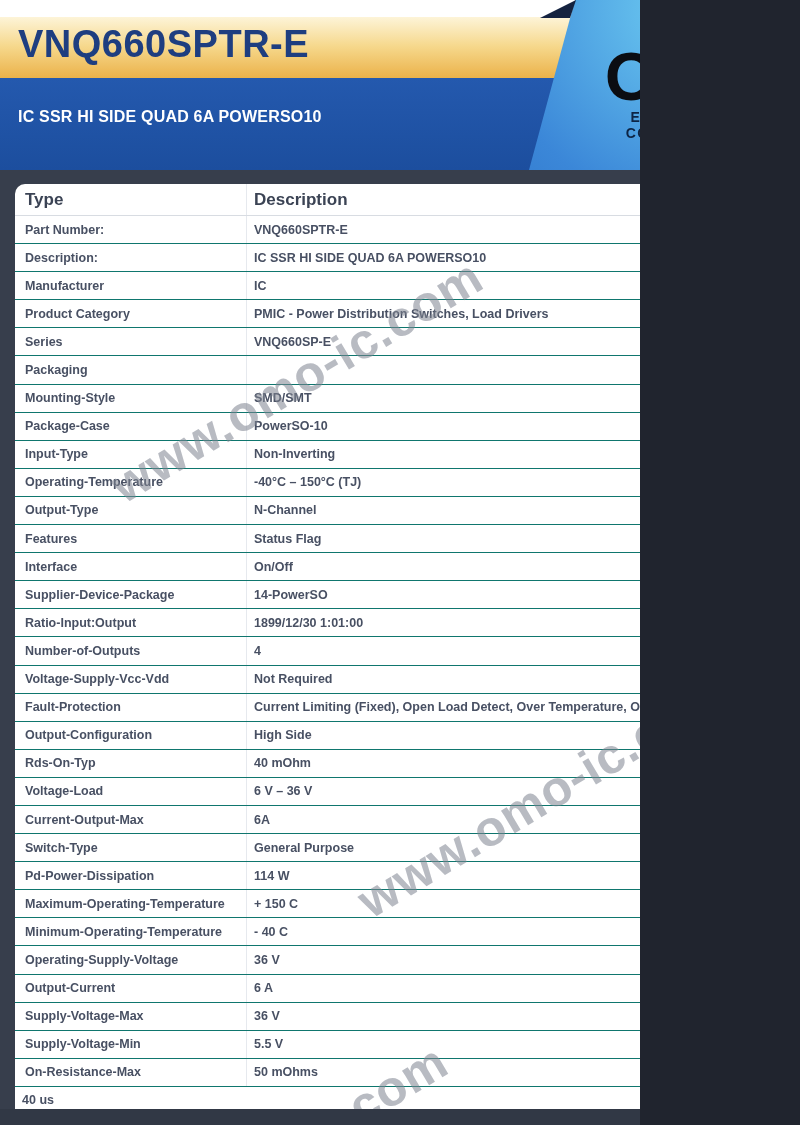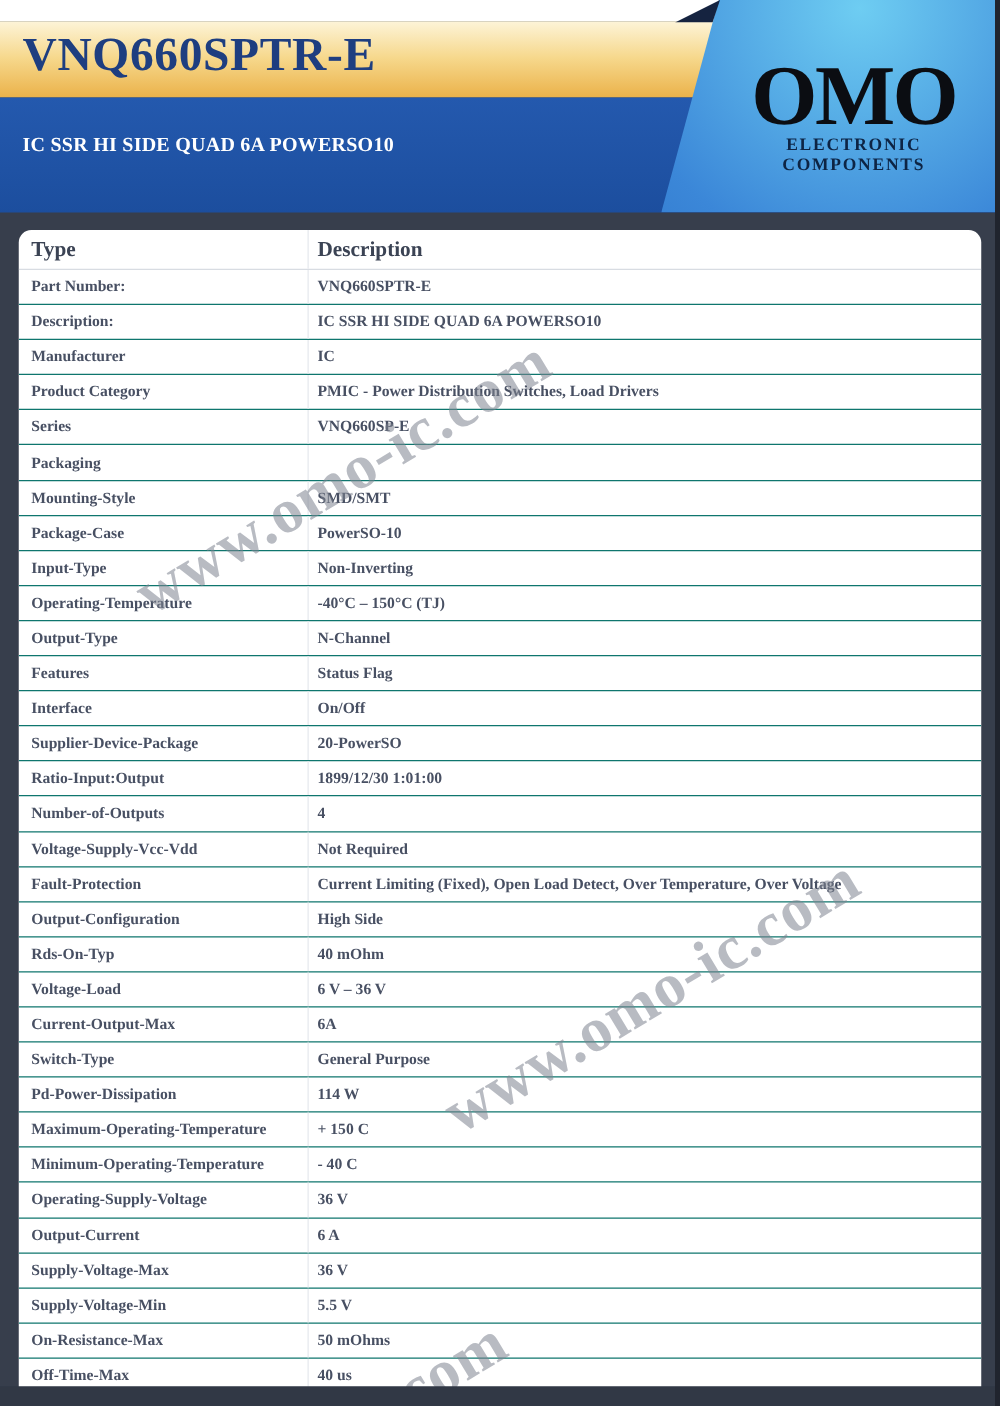--- a/index.html
+++ b/index.html
@@ -1,17 +1,17 @@
 <!DOCTYPE html>
 <html><head>
 <meta charset="utf-8">
 <style>
   html,body{margin:0;padding:0;background:#20242e;}
-  .page{position:relative;width:796px;height:1125px;overflow:hidden;
-        background:#373e4c;font-family:Liberation Serif, serif;}
+  .page{position:relative;width:640px;height:1125px;overflow:hidden;
+        background:#373e4c;font-family:Liberation Sans, sans-serif;}
 
   
   .header{position:absolute;top:0;left:0;width:800px;height:170px;z-index:5;}
   .strip-white{position:absolute;top:0;left:0;width:800px;height:17px;background:#ffffff;}
   .band-gold{position:absolute;top:17px;left:0;width:800px;height:61px;
              background:linear-gradient(180deg,#fdf4d8 0%,#f6d88c 48%,#ebb24a 100%);}
   .band-blue{position:absolute;top:78px;left:0;width:800px;height:92px;
              background:linear-gradient(180deg,#2459ae 0%,#1c4e9e 100%);}
   .brand-panel{position:absolute;top:0;left:0;width:800px;height:170px;
              clip-path:polygon(575px 0,800px 0,800px 170px,529px 170px);
@@ -134,21 +134,21 @@
     <div class="td col-desc">Status Flag</div>
   </div>
 
   <div class="tr">
     <div class="td col-type">Interface</div>
     <div class="td col-desc">On/Off</div>
   </div>
 
   <div class="tr">
     <div class="td col-type">Supplier-Device-Package</div>
-    <div class="td col-desc">20-PowerSO</div>
+    <div class="td col-desc">14-PowerSO</div>
   </div>
 
   <div class="tr">
     <div class="td col-type">Ratio-Input:Output</div>
     <div class="td col-desc">1899/12/30 1:01:00</div>
   </div>
 
   <div class="tr">
     <div class="td col-type">Number-of-Outputs</div>
     <div class="td col-desc">4</div>
@@ -223,21 +223,20 @@
     <div class="td col-type">Supply-Voltage-Min</div>
     <div class="td col-desc">5.5 V</div>
   </div>
 
   <div class="tr">
     <div class="td col-type">On-Resistance-Max</div>
     <div class="td col-desc">50 mOhms</div>
   </div>
 
   <div class="tr">
-    <div class="td col-type">Off-Time-Max</div>
     <div class="td col-desc">40 us</div>
   </div>
 
   <div class="tr">
     <div class="td col-type">On-Time-Max</div>
     <div class="td col-desc">40 us</div>
   </div>
 </div>
   </div>
 

